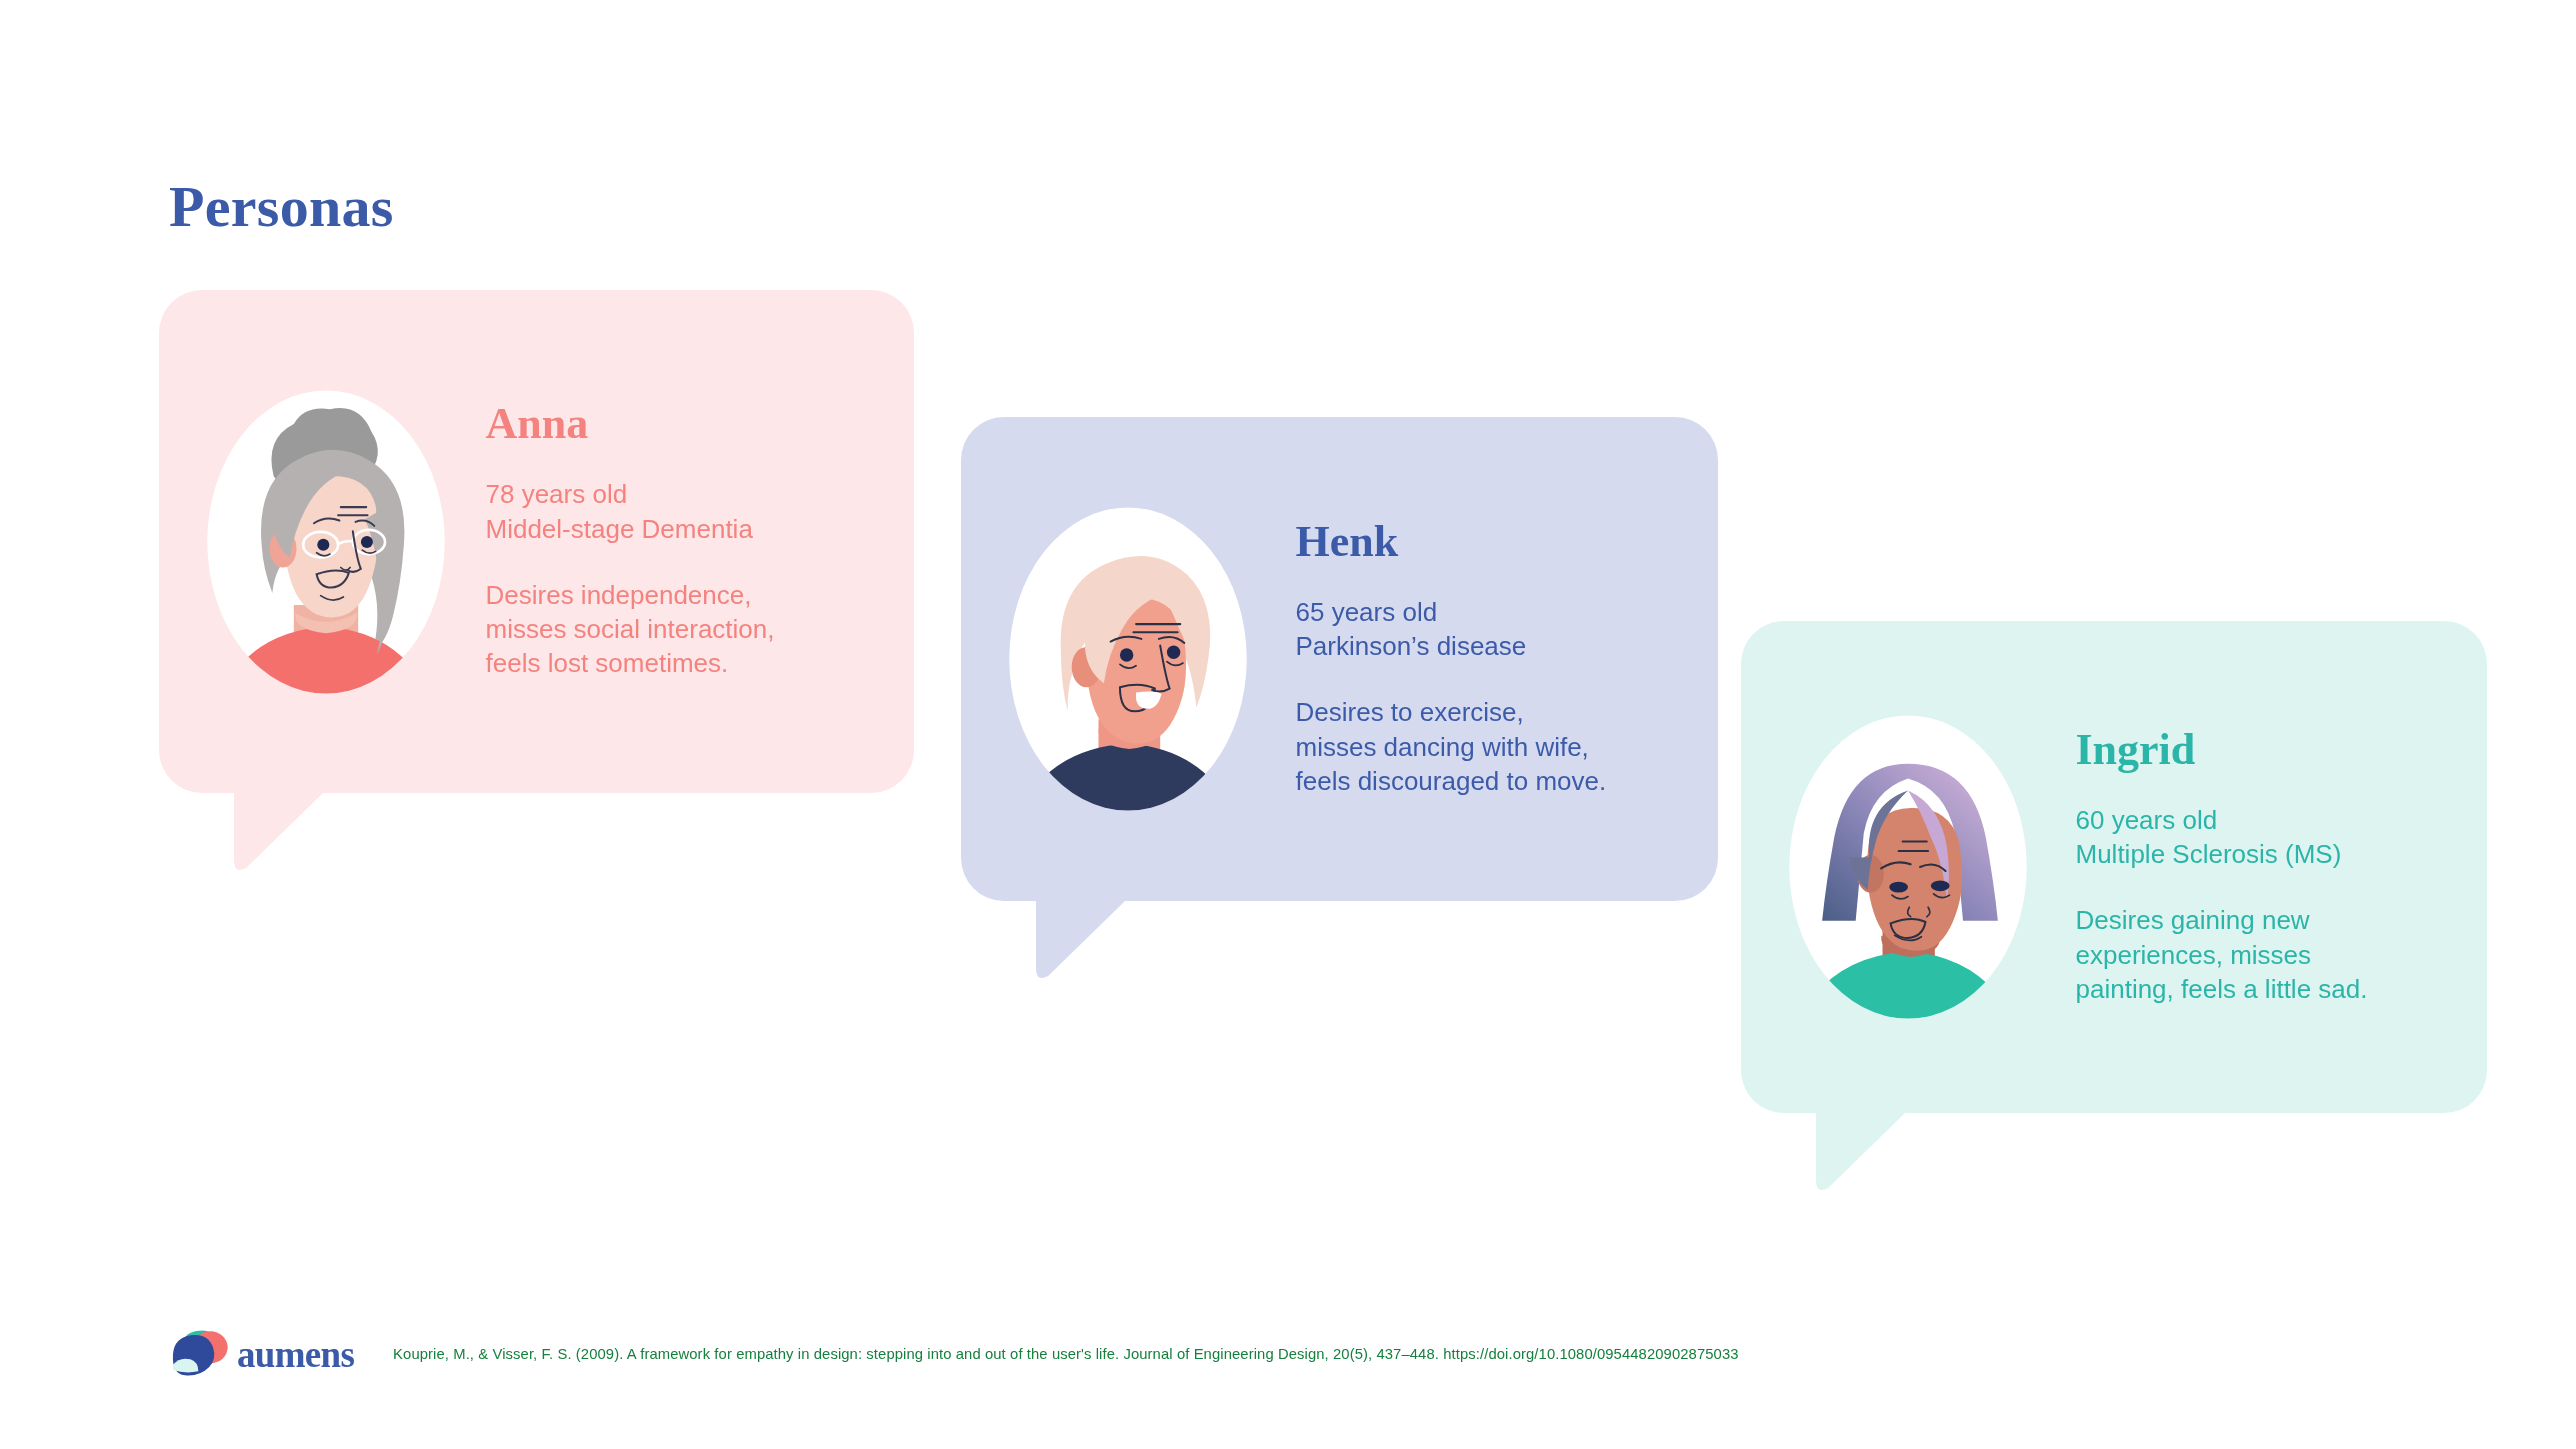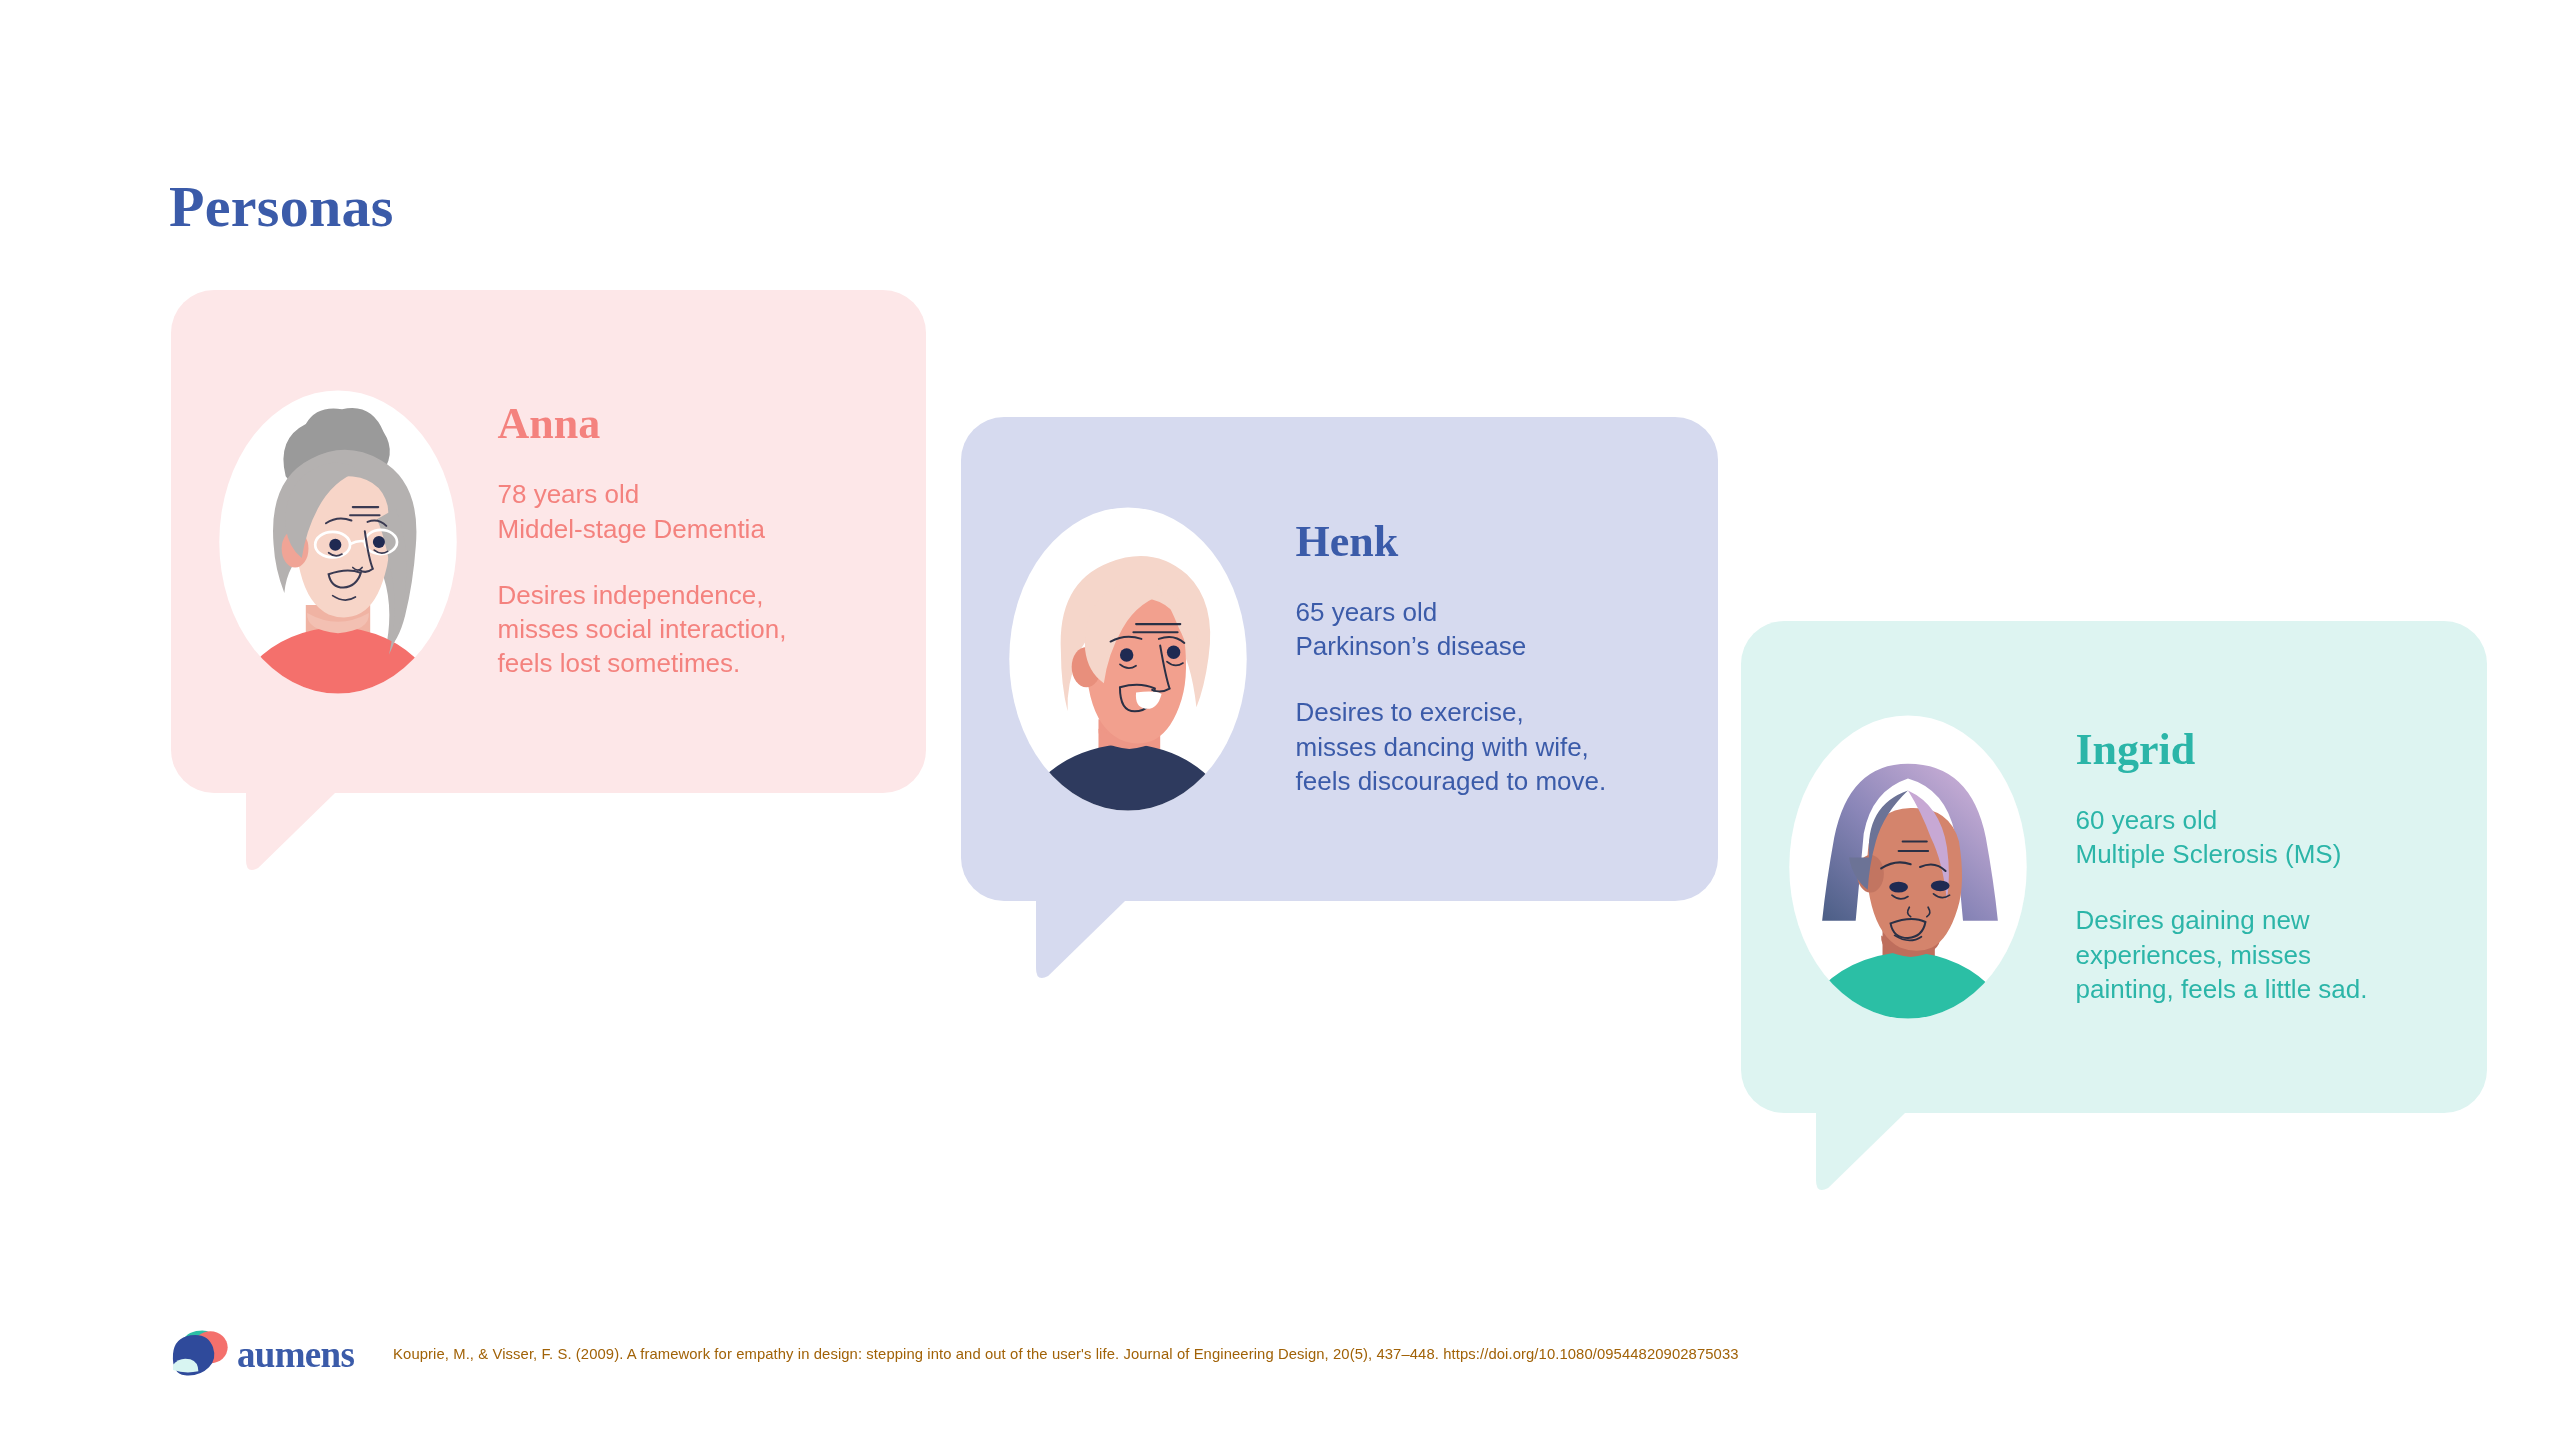--- a/index.html
+++ b/index.html
@@ -46,21 +46,21 @@
     font-family:"Liberation Serif", serif;
     font-weight:bold; font-size:44px;
     line-height:1.0; margin-bottom:31px;
   }
   .persona-meta, .persona-desc {
     font-size:26px; line-height:1.32; white-space:pre-line;
   }
   .persona-meta { margin-bottom:32px; }
 
   
-  #card-anna { left:171px; top:290px; width:755px; height:503px; }
+  #card-anna { left:159px; top:290px; width:755px; height:503px; }
   #card-anna .bubble { background:#FDE7E8; }
   #card-anna .persona-name,
   #card-anna .persona-meta,
   #card-anna .persona-desc { color:#F4827E; }
   #card-anna .text-col { padding-left:23px; }
 
   
   #card-henk { left:961px; top:417px; width:757px; height:484px; }
   #card-henk .bubble { background:#D6DAEF; }
   #card-henk .persona-name,
@@ -76,21 +76,21 @@
 
   
   .footer { position:absolute; left:169px; top:1327px; display:flex; align-items:center; }
   .logo-mark { width:64px; height:54px; flex:0 0 auto; }
   .logo-mark svg { display:block; width:100%; height:100%; }
   .logo-word {
     font-family:"Liberation Serif", serif; font-weight:bold;
     font-size:37px; color:#3B5BA9; margin-left:4px; letter-spacing:-0.7px;
   }
   .citation {
-    margin-left:39px; font-size:14.8px; color:#a16207;
+    margin-left:39px; font-size:14.8px; color:#15803d;
     white-space:nowrap; letter-spacing:0.1px;
   }
 </style>
 </head>
 <body>
 
 <div class="slide">
 
   <div class="page-title">Personas</div>
 

